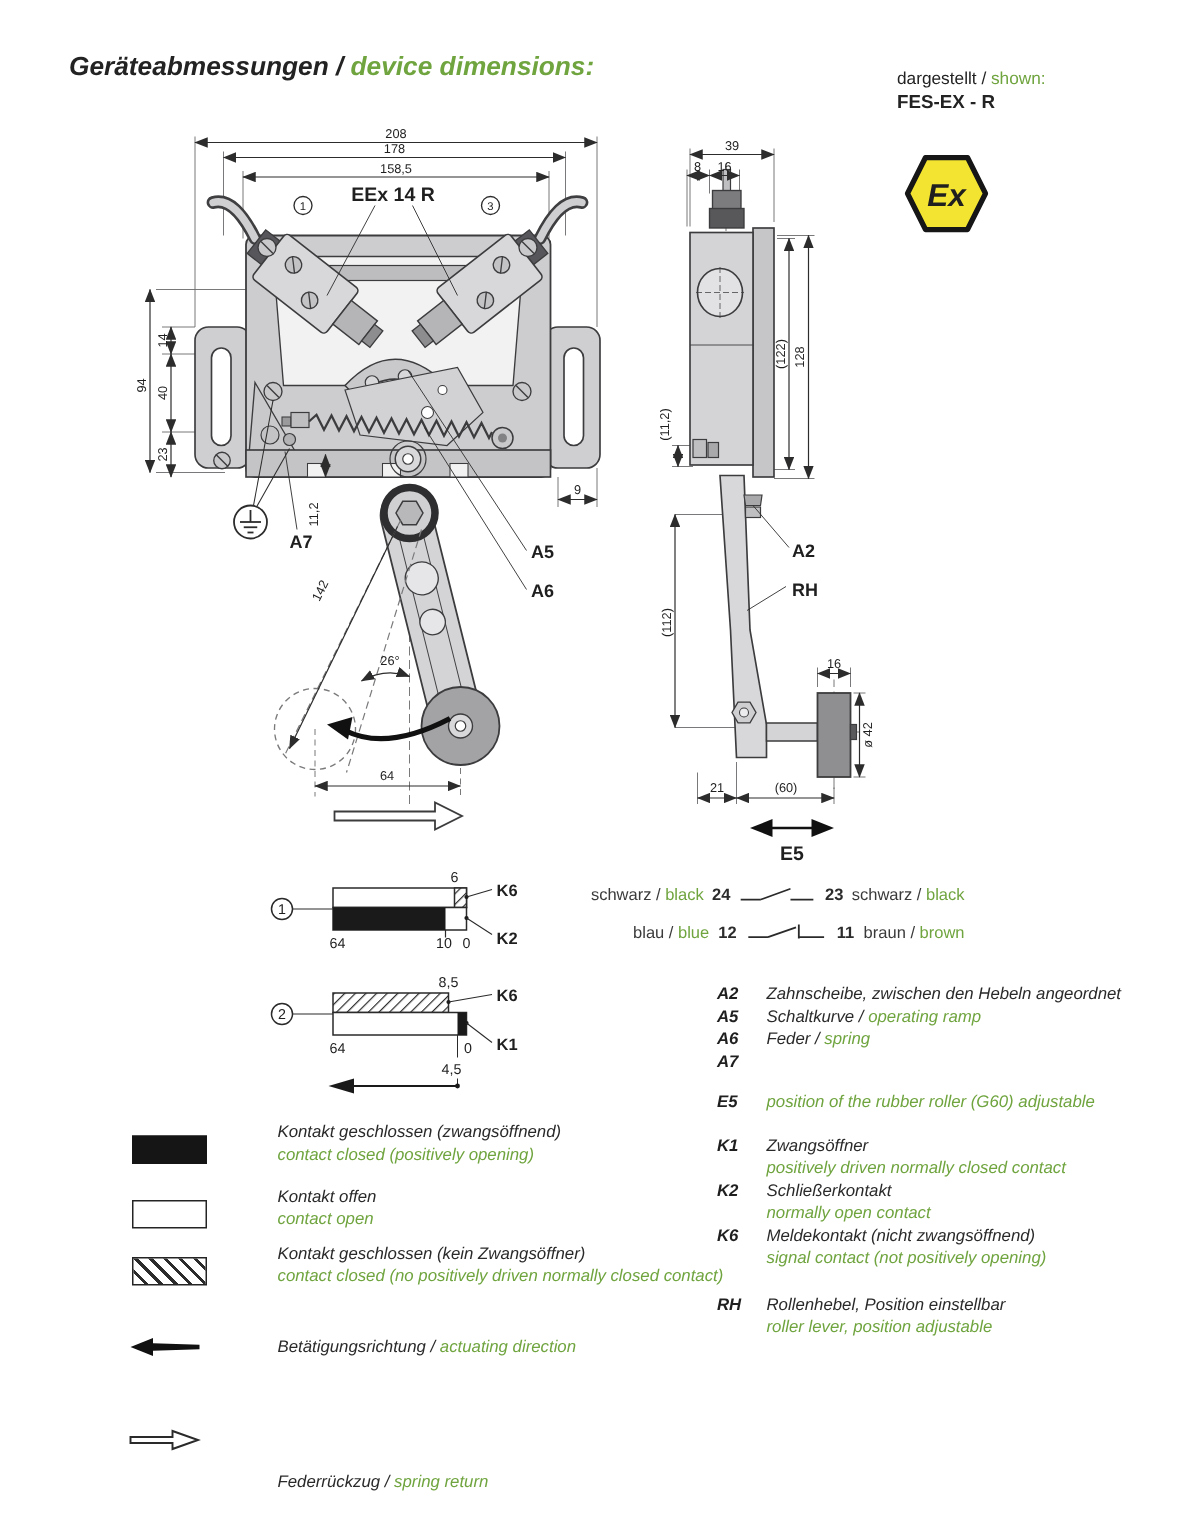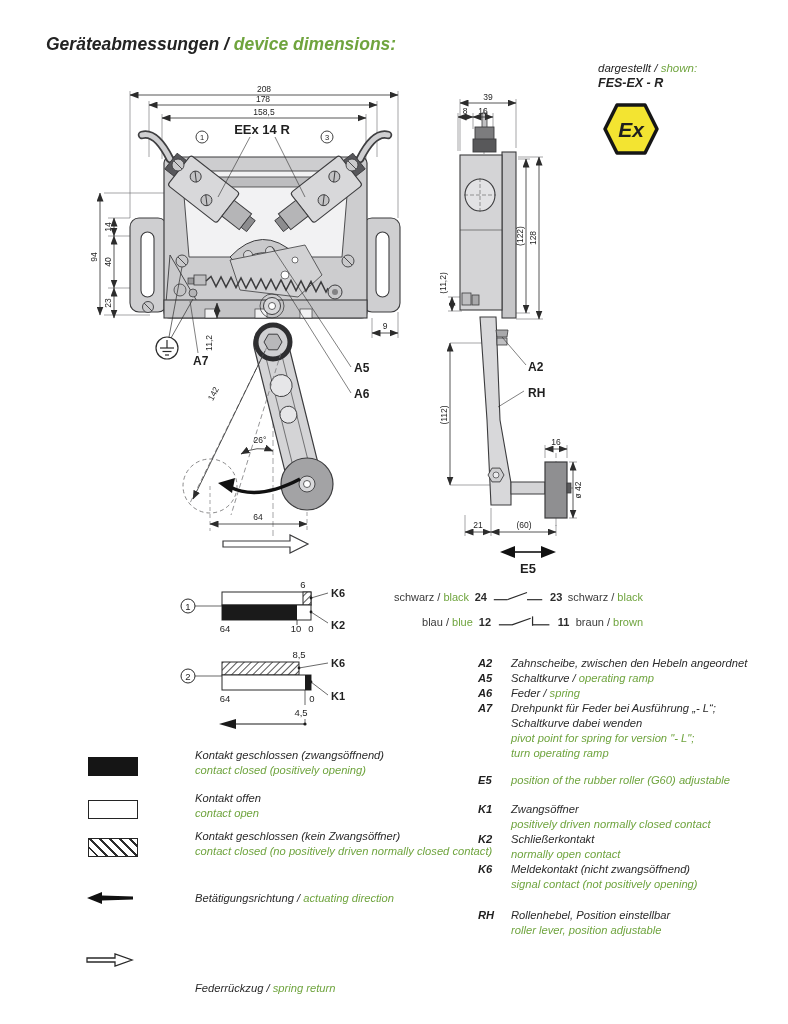--- a/index.html
+++ b/index.html
@@ -8,37 +8,37 @@
     font-family:"Liberation Sans", sans-serif;color:#232323;overflow:hidden;
   }
   .abs{position:absolute;}
   .green{color:#6fa43e;}
   .gray{color:#3a3a3a;}
 
   
   #title{left:46px;top:34px;font-size:17.5px;font-weight:bold;font-style:italic;}
 
   
-  #shown{left:598px;top:61px;font-size:11.5px;font-style:italic;line-height:15px;}
+  #shown{left:598px;top:46px;font-size:11.5px;line-height:15px;}
   #shown .model{font-size:12.5px;font-weight:bold;}
 
   
   #wiring{left:383px;top:584px;width:260px;font-size:11px;}
   .wrow{display:flex;align-items:center;height:25px;}
   .wlab-l{width:96px;text-align:right;white-space:nowrap;}
   .wnum{width:26px;text-align:center;font-weight:bold;color:#2c2c2c;}
   .wsym{width:58px;height:20px;}
   .wlab-r{white-space:nowrap;}
 
   
   .swatch{position:absolute;left:88px;width:50px;height:19px;border:1.5px solid #242424;box-sizing:border-box;}
   .sw-filled{background:#151515;border-color:#151515;}
   .sw-open{background:#ffffff;}
   .sw-hatch{background:repeating-linear-gradient(45deg,#ffffff 0 5px,#2b2b2b 5px 7px);}
-  .ltext{position:absolute;left:195px;font-size:11.2px;font-style:italic;line-height:15px;white-space:nowrap;}
+  .ltext{position:absolute;left:185px;font-size:11.2px;font-style:italic;line-height:15px;white-space:nowrap;}
 
   
   #key{left:478px;top:656px;width:302px;font-size:11.2px;line-height:15px;}
   .key-row{display:flex;}
   .key-id{width:33px;font-weight:bold;font-style:italic;flex:none;color:#1f1f1f;}
   .key-text{font-style:italic;}
   .kde{color:#2a2a2a;}
   .ken{color:#6fa43e;}
   .mt12{margin-top:12px;}
   .mt14{margin-top:14px;}
@@ -519,26 +519,20 @@
   <div class="key-row">
     <div class="key-id">A5</div>
     <div class="key-text"><span class="kde">Schaltkurve /</span> <span class="ken">operating ramp</span></div>
   </div>
   <div class="key-row">
     <div class="key-id">A6</div>
     <div class="key-text"><span class="kde">Feder /</span> <span class="ken">spring</span></div>
   </div>
   <div class="key-row">
     <div class="key-id">A7</div>
-    <div class="key-text">
-      <div class="kde">Drehpunkt für Feder bei Ausführung „- L“;</div>
-      <div class="kde">Schaltkurve dabei wenden</div>
-      <div class="ken">pivot point for spring for version "- L";</div>
-      <div class="ken">turn operating ramp</div>
-    </div>
   </div>
   <div class="key-row mt12">
     <div class="key-id">E5</div>
     <div class="key-text">
       <div class="ken">position of the rubber roller (G60) adjustable</div>
     </div>
   </div>
   <div class="key-row mt14">
     <div class="key-id">K1</div>
     <div class="key-text">

